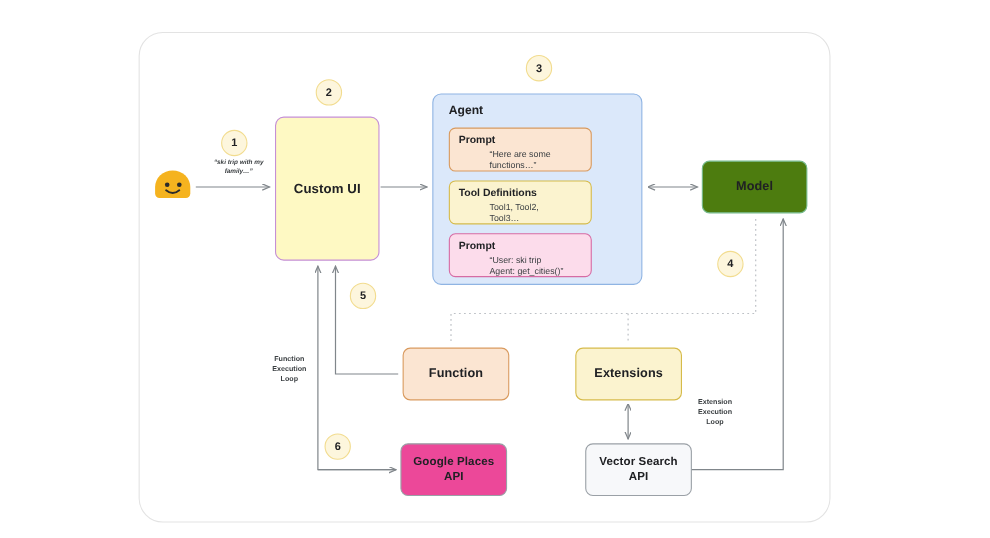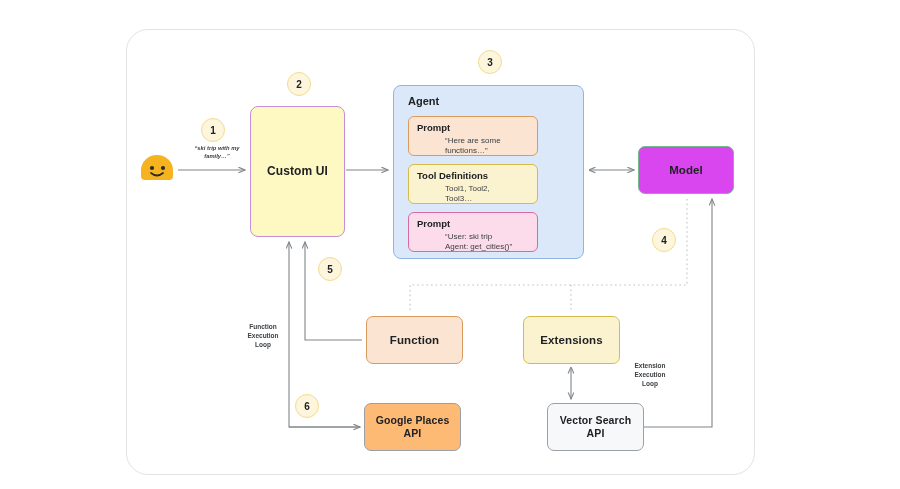--- a/index.html
+++ b/index.html
@@ -23,33 +23,33 @@
   #agent .agent-title{position:absolute;left:14px;top:9px;font-size:11px;font-weight:700;color:#202124;}
   .card{position:absolute;left:14px;width:130px;height:40px;border-radius:6px;box-sizing:border-box;
         padding:6px 20px 0 8px;text-align:left;}
   .card .ct{font-size:9.5px;font-weight:700;color:#202124;line-height:1.15;}
   .card .cs{font-size:8px;color:#3c4043;line-height:1.2;margin-top:2px;margin-left:28px;}
   #card-prompt-1{top:30px;background:#fbe5d2;border:1.3px solid #d99a5e;}
   #card-tools{top:78px;background:#fbf3cf;border:1.3px solid #d6bb4a;}
   #card-prompt-2{top:126px;background:#fcdceb;border:1.3px solid #d66ba4;}
 
   
-  #model{left:638px;top:146px;width:96px;height:48px;background:#d946ef;
+  #model{left:638px;top:146px;width:96px;height:48px;background:#4d7c0f;
          border:1.5px solid #74b98a;}
 
   
   #function{left:366px;top:316px;width:97px;height:48px;background:#fbe5d2;
             border:1.5px solid #d99a5e;}
   #extensions{left:523px;top:316px;width:97px;height:48px;background:#fbf3cf;
               border:1.5px solid #d6bb4a;}
 
   
-  #google-places-api{left:364px;top:403px;width:97px;height:48px;background:#fdba74;
+  #google-places-api{left:364px;top:403px;width:97px;height:48px;background:#ec4899;
                      border:1.5px solid #9aa0a6;}
-  #vector-search-api{left:547px;top:403px;width:97px;height:48px;background:#f7f8fa;
+  #vector-search-api{left:532px;top:403px;width:97px;height:48px;background:#f7f8fa;
                      border:1.5px solid #9aa0a6;}
   #google-places-api .lbl,#vector-search-api .lbl{font-size:10.5px;}
 
   
   .step{position:absolute;width:24px;height:24px;border-radius:50%;background:#fdf6dd;
         border:1.6px solid #f2dc8f;display:flex;align-items:center;justify-content:center;
         font-size:10px;font-weight:700;color:#202124;box-sizing:border-box;}
   #step-1{left:201px;top:118px;}
   #step-2{left:287px;top:72px;}
   #step-3{left:478px;top:50px;}

